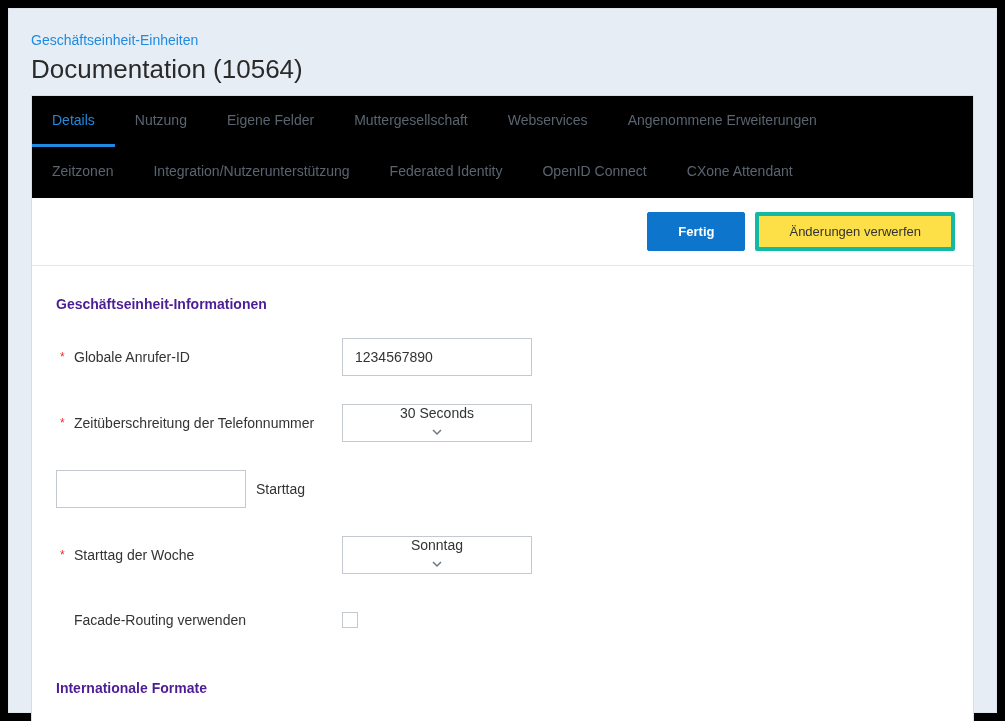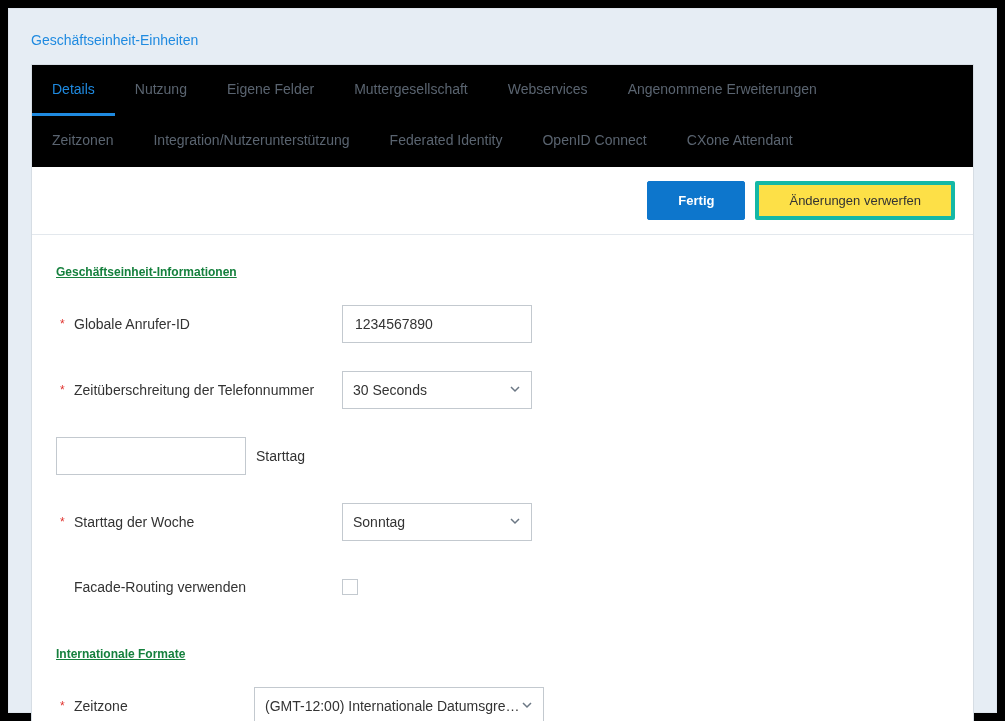--- a/index.html
+++ b/index.html
@@ -11,41 +11,42 @@
     .card { background: #fff; margin: 0 22px 22px 22px; border: 1px solid #d6dde4; }
     .tabs { display: flex; flex-wrap: wrap; background: #000000; }
     .tab { padding: 16px 20px; font-size: 14px; color: #5a6470; cursor: pointer; border-bottom: 3px solid transparent; white-space: nowrap; }
     .tab.active { color: #1f8ae0; border-bottom-color: #1f8ae0; font-weight: 500; }
     .tab-sep { width: 100%; height: 0; }
     .actions { display: flex; justify-content: flex-end; gap: 10px; padding: 14px 18px 14px 18px; border-bottom: 1px solid #e3e8ed; }
     .btn { font-size: 13px; padding: 8px 30px; border-radius: 2px; cursor: pointer; }
     .btn-primary { background: #0d76cc; color: #fff; border: 1px solid #0d76cc; font-weight: 600; }
     .btn-secondary { background: #fde047; color: #333; border: 4px solid #14b8a6; }
     .content { padding: 30px 24px 20px 24px; }
-    .section-title { font-size: 12px; font-weight: 600; color: #15803d; margin-bottom: 26px; text-decoration: underline; }
+    .section-title { font-size: 14px; font-weight: 600; color: #4c1d95; margin-bottom: 26px; }
     .section-title.intl { margin-top: 42px; }
     .field-row { display: flex; align-items: center; margin-bottom: 28px; min-height: 36px; }
     .label-col { width: 286px; display: flex; align-items: center; padding-left: 4px; }
     .req { color: #e0332e; font-size: 12px; width: 14px; text-align: left; }
     .field-label { font-size: 14px; color: #333; line-height: 1.3; }
     .input-col { display: flex; align-items: center; gap: 10px; }
     input[type="text"].text-input { width: 190px; height: 38px; border: 1px solid #c3c9cf; padding: 0 12px; font-size: 14px; color: #333; }
-    .select { width: 190px; height: 38px; border: 1px solid #c3c9cf; display: flex; align-items: center; justify-content: space-between; padding: 0 10px; font-size: 14px; color: #333; background: #fff; cursor: pointer; }
+    .select { width: 190px; height: 38px; border: 1px solid #c3c9cf; display: flex; align-items: center; justify-content: space-between; padding: 0 10px; font-size: 14px; color: #333; background: #fff; cursor: pointer; flex-direction: column; }
     .select.wide { width: 290px; }
     .chevron svg { width: 12px; height: 12px; }
     .checkbox { width: 16px; height: 16px; border: 1px solid #c3c9cf; background: #fff; cursor: pointer; }
     .suffix { font-size: 14px; color: #333; }
     .label-col.tz { width: 198px; }
   </style>
 </head>
 <body>
 
 <div class="frame">
   <div class="header">
     <a class="breadcrumb">Geschäftseinheit-Einheiten</a>
+    <h1 class="page-title">Documentation (10564)</h1>
   </div>
 
   <div class="card">
     <div class="tabs">
       <div class="tab active">Details</div>
       <div class="tab">Nutzung</div>
       <div class="tab">Eigene Felder</div>
       <div class="tab">Muttergesellschaft</div>
       <div class="tab">Webservices</div>
       <div class="tab">Angenommene Erweiterungen</div>

